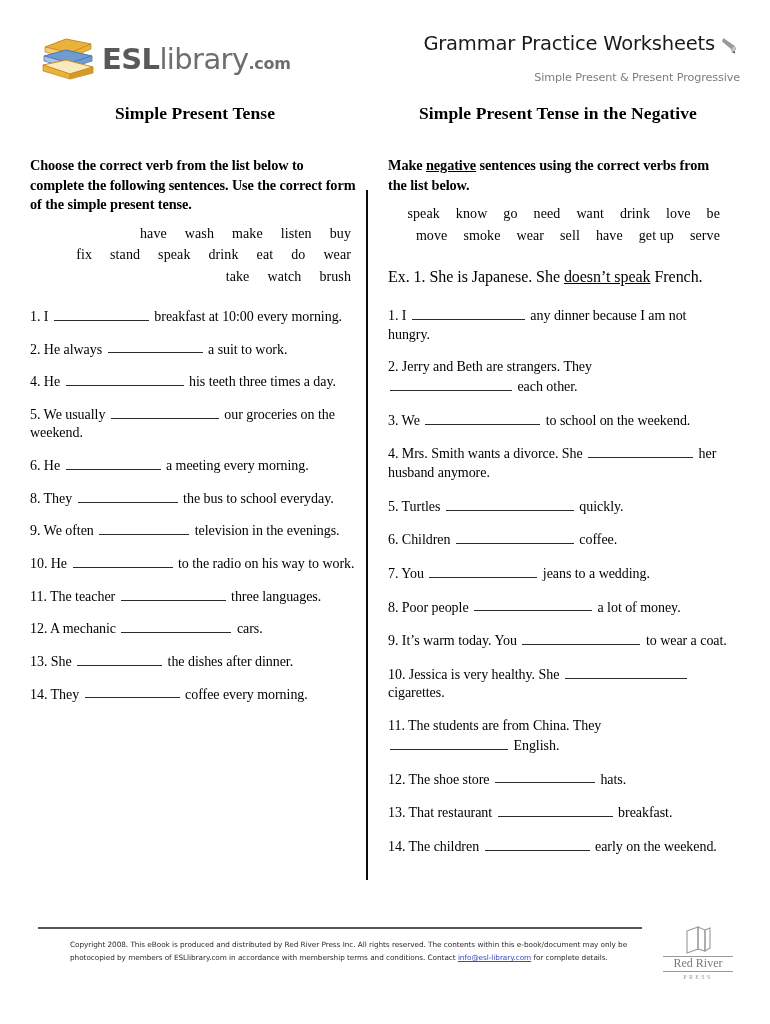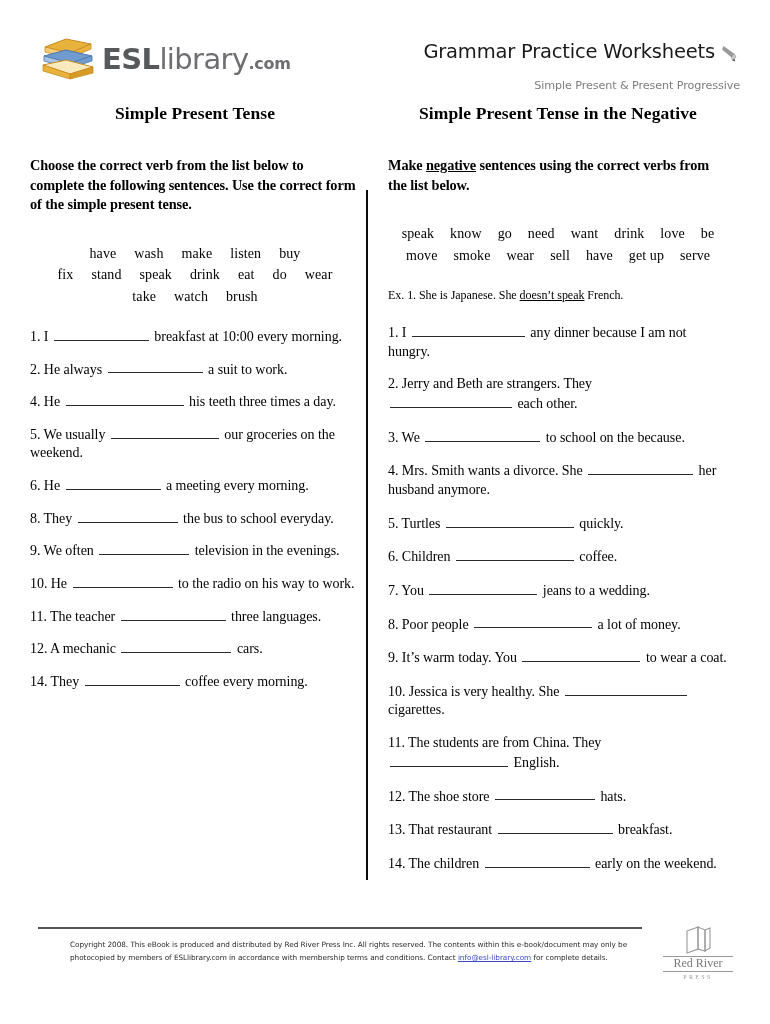--- a/index.html
+++ b/index.html
@@ -52,21 +52,21 @@
   .brand-text .dotcom {
     font-size: 16px;
     font-weight: bold;
     color: #6d6e71;
     letter-spacing: -0.3px;
   }
 
   .head-right {
     position: absolute;
     right: 0;
-    top: 8px;
+    top: 0;
     text-align: right;
   }
   .head-title {
     font-family: "DejaVu Sans", sans-serif;
     font-size: 19.5px;
     color: #1a1a1a;
     letter-spacing: -0.2px;
     white-space: nowrap;
     display: flex;
     align-items: center;
@@ -114,31 +114,31 @@
     font-size: 14.3px;
     line-height: 1.38;
     letter-spacing: -0.1px;
   }
   .instructions u { text-decoration: underline; }
 
   
   .wordbank {
     font-size: 14px;
     line-height: 1.52;
-    text-align: center;
-    margin-top: 28px;
+    text-align: right;
+    margin-top: 8px;
     letter-spacing: 0.1px;
   }
   .wordbank .wb-row { white-space: nowrap; }
   .wordbank .wb-row span { display: inline-block; }
   .col-left .wordbank .wb-row span { margin: 0 9px; }
   .col-right .wordbank .wb-row span { margin: 0 8px; }
 
   .example {
-    font-size: 12px;
+    font-size: 16px;
     margin-top: 22px;
     letter-spacing: -0.05px;
   }
   .example u { text-decoration: underline; }
 
   
   .qlist { margin-top: 20px; }
   .q {
     font-size: 14px;
     line-height: 1.34;
@@ -255,40 +255,41 @@
       <div class="q"><span>1. </span><span>I </span><span class="blank" style="width: 95px;"></span><span> breakfast at 10:00 every morning.</span></div>
       <div class="q"><span>2. </span><span>He always </span><span class="blank" style="width: 95px;"></span><span> a suit to work.</span></div>
       <div class="q"><span>4. </span><span>He </span><span class="blank" style="width: 118px;"></span><span> his teeth three times a day.</span></div>
       <div class="q"><span>5. </span><span>We usually </span><span class="blank" style="width: 108px;"></span><span> our groceries on the weekend.</span></div>
       <div class="q"><span>6. </span><span>He </span><span class="blank" style="width: 95px;"></span><span> a meeting every morning.</span></div>
       <div class="q"><span>8. </span><span>They </span><span class="blank" style="width: 100px;"></span><span> the bus to school everyday.</span></div>
       <div class="q"><span>9. </span><span>We often </span><span class="blank" style="width: 90px;"></span><span> television in the evenings.</span></div>
       <div class="q"><span>10. </span><span>He </span><span class="blank" style="width: 100px;"></span><span> to the radio on his way to work.</span></div>
       <div class="q"><span>11. </span><span>The teacher </span><span class="blank" style="width: 105px;"></span><span> three languages.</span></div>
       <div class="q"><span>12. </span><span>A mechanic </span><span class="blank" style="width: 110px;"></span><span> cars.</span></div>
+      <div class="q"><span>13. </span><span>She </span><span class="blank" style="width: 85px;"></span><span> the dishes after dinner.</span></div>
       <div class="q"><span>14. </span><span>They </span><span class="blank" style="width: 95px;"></span><span> coffee every morning.</span></div>
     </div>
 </div>
 
 <div class="col col-right">
   <div class="col-title">Simple Present Tense in the Negative</div>
   <div class="instructions">
     <span>Make </span><u>negative</u><span> sentences using the correct verbs from the list below.</span>
   </div>
   <div class="wordbank">
       <div class="wb-row"><span>speak</span><span>know</span><span>go</span><span>need</span><span>want</span><span>drink</span><span>love</span><span>be</span></div>
       <div class="wb-row"><span>move</span><span>smoke</span><span>wear</span><span>sell</span><span>have</span><span>get up</span><span>serve</span></div>
     </div>
   <div class="example">
     <span>Ex.  1.</span><span> She is Japanese. She </span><u>doesn’t speak</u><span> French.</span>
   </div>
   <div class="qlist">
       <div class="q"><span>1. </span><span>I </span><span class="blank" style="width: 113px;"></span><span> any dinner because I am not hungry.</span></div>
       <div class="q"><span>2. </span><span>Jerry and Beth are strangers. They </span><br><span class="blank" style="width: 122px;"></span><span> each other.</span></div>
-      <div class="q"><span>3. </span><span>We </span><span class="blank" style="width: 115px;"></span><span> to school on the because.</span></div>
+      <div class="q"><span>3. </span><span>We </span><span class="blank" style="width: 115px;"></span><span> to school on the weekend.</span></div>
       <div class="q"><span>4. </span><span>Mrs. Smith wants a divorce. She </span><span class="blank" style="width: 105px;"></span><span> her husband anymore.</span></div>
       <div class="q"><span>5. </span><span>Turtles </span><span class="blank" style="width: 128px;"></span><span> quickly.</span></div>
       <div class="q"><span>6. </span><span>Children </span><span class="blank" style="width: 118px;"></span><span> coffee.</span></div>
       <div class="q"><span>7. </span><span>You </span><span class="blank" style="width: 108px;"></span><span> jeans to a wedding.</span></div>
       <div class="q"><span>8. </span><span>Poor people </span><span class="blank" style="width: 118px;"></span><span> a lot of money.</span></div>
       <div class="q"><span>9. </span><span>It’s warm today. You </span><span class="blank" style="width: 118px;"></span><span> to wear a coat.</span></div>
       <div class="q"><span>10. </span><span>Jessica is very healthy. She </span><span class="blank" style="width: 122px;"></span><span> cigarettes.</span></div>
       <div class="q"><span>11. </span><span>The students are from China. They </span><br><span class="blank" style="width: 118px;"></span><span> English.</span></div>
       <div class="q"><span>12. </span><span>The shoe store </span><span class="blank" style="width: 100px;"></span><span> hats.</span></div>
       <div class="q"><span>13. </span><span>That restaurant </span><span class="blank" style="width: 115px;"></span><span> breakfast.</span></div>

